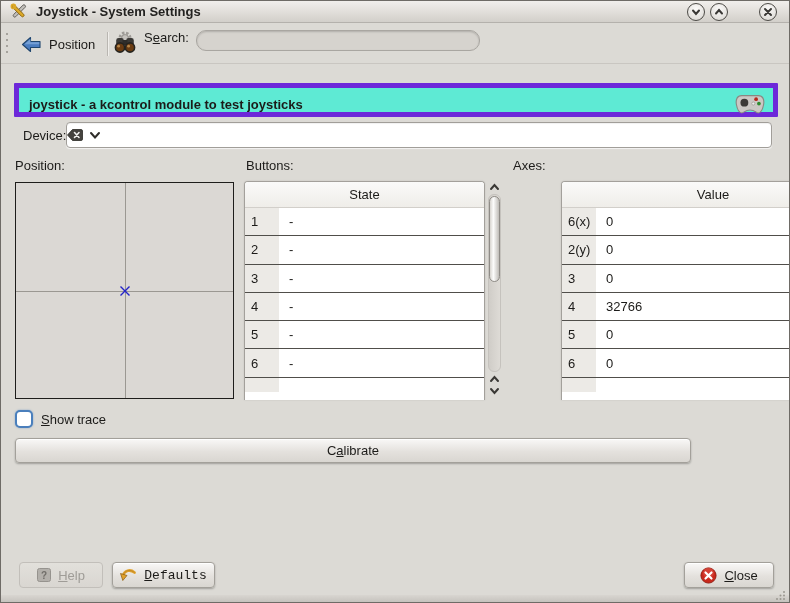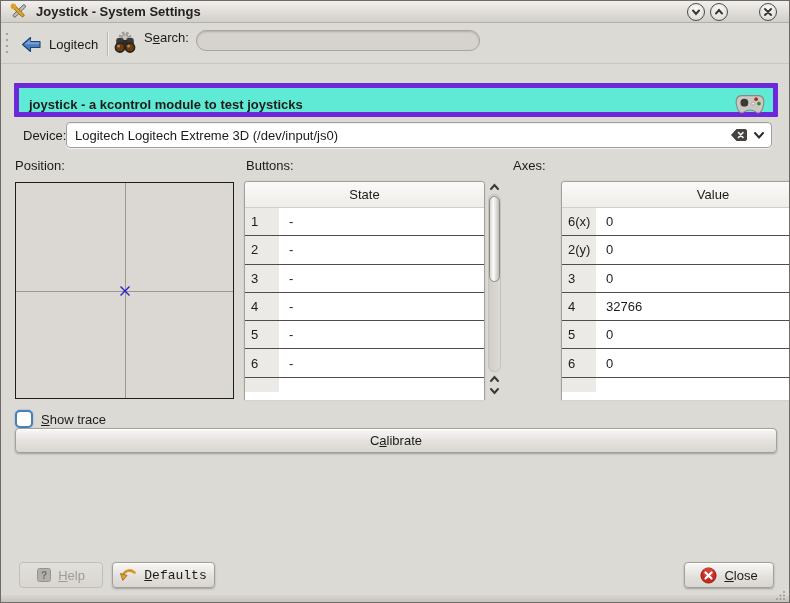--- a/index.html
+++ b/index.html
@@ -127,21 +127,21 @@
     border:1px solid #a3a09a; border-radius:4px;
     background:linear-gradient(#f9f8f7,#e4e1dd 55%,#d9d6d1);
     box-shadow:0 1px 2px rgba(0,0,0,0.28), inset 0 1px 0 #fff;
     display:flex; align-items:center; justify-content:center; gap:7px;
     font:inherit; color:#1c1b19; cursor:pointer;
   }
   .btn.disabled {
     background:linear-gradient(#e2e0db,#d9d6d1); border-color:#c2bfba;
     color:#9f9c97; box-shadow:none; cursor:default;
   }
-  .calibrate { position:absolute; left:14px; top:427px; width:762px; height:25px; }
+  .calibrate { position:absolute; left:14px; top:437px; width:676px; height:25px; }
 
   
   .f-help     { position:absolute; left:18px;  top:561px; width:84px;  height:26px; }
   .f-defaults { position:absolute; left:111px; top:561px; width:103px; height:26px;font-family:Liberation Mono, monospace; }
   .f-close    { position:absolute; left:683px; top:561px; width:90px;  height:26px; }
 
   .bottom-strip {
     position:absolute; left:0; right:0; bottom:0; height:7px;
     background:linear-gradient(#d8d5d0,#c6c3be);
   }
@@ -180,21 +180,21 @@
     </div>
   </div>
 
   <div class="toolbar">
     <div class="drag-handle"></div>
     <div class="tool-btn">
       <svg width="21" height="17" viewBox="0 0 21 17">
         <path d="M19 5.5 H9.5 V1.5 L1.5 8.5 L9.5 15.5 V11.5 H19 Z" fill="#4a7cc0" stroke="#1f456e" stroke-width="1.1" stroke-linejoin="round"></path>
         <path d="M9.5 6.2 H18.3 V8.2 H3.5 L9.5 3 Z" fill="#7fa8d9" opacity="0.8"></path>
       </svg>
-      <span>Logitech</span>
+      <span>Position</span>
     </div>
     <div class="tb-sep"></div>
     <div class="search-wrap">
       <svg width="24" height="25" viewBox="0 0 24 25">
         <circle cx="12" cy="8" r="5" fill="none" stroke="#9e9b96" stroke-width="3" stroke-dasharray="2.4 1.6"></circle>
         <circle cx="12" cy="8" r="3.4" fill="#c6c3be" stroke="#8a8782" stroke-width="0.8"></circle>
         <rect x="3.2" y="8" width="7.6" height="9" rx="2.4" fill="#3b3936"></rect>
         <rect x="13.2" y="8" width="7.6" height="9" rx="2.4" fill="#3b3936"></rect>
         <rect x="9.5" y="10" width="5" height="5" fill="#2e2c29"></rect>
         <circle cx="7" cy="17.5" r="4.6" fill="#6b3c12" stroke="#26241f" stroke-width="1.6"></circle>
@@ -213,21 +213,20 @@
       <path d="M7 2 h18 c4.5 0 6.5 4 5.5 9.5 c-0.9 5 -2.8 9 -5.8 9 c-2.4 0 -3.2 -3.2 -8.7 -3.2 s-6.3 3.2 -8.7 3.2 c-3 0 -4.9 -4 -5.8 -9 C0.5 6 2.5 2 7 2 z" fill="#cbc8c4" stroke="#8a8782" stroke-width="1.2"></path>
       <circle cx="10" cy="9.5" r="4.2" fill="#3c3a37"></circle>
       <circle cx="22.5" cy="5.8" r="2" fill="#b6261b"></circle>
       <circle cx="25.5" cy="10.5" r="2" fill="#2e8b2e"></circle>
       <circle cx="19.5" cy="10.5" r="1.6" fill="#efeeec" stroke="#8a8782" stroke-width="0.6"></circle>
     </svg>
   </div>
 
   <label class="device-label">Device:</label>
   <div class="combo">
-    <span class="cval">Logitech Logitech Extreme 3D (/dev/input/js0)</span>
     <span class="cicon">
       <svg width="16" height="12" viewBox="0 0 16 12">
         <path d="M5.5 0.5 H14 a1.5 1.5 0 0 1 1.5 1.5 v8 a1.5 1.5 0 0 1 -1.5 1.5 H5.5 L0.5 6 Z" fill="#45433f" stroke="#2b2926" stroke-width="0.8"></path>
         <path d="M7.5 3.5 L12 8.5 M12 3.5 L7.5 8.5" stroke="#f4f3f1" stroke-width="1.6" stroke-linecap="round"></path>
       </svg>
     </span>
     <span class="cicon">
       <svg width="12" height="9" viewBox="0 0 12 9">
         <polyline points="2,2 6,6.5 10,2" fill="none" stroke="#2e2c29" stroke-width="2" stroke-linecap="round"></polyline>
       </svg>

